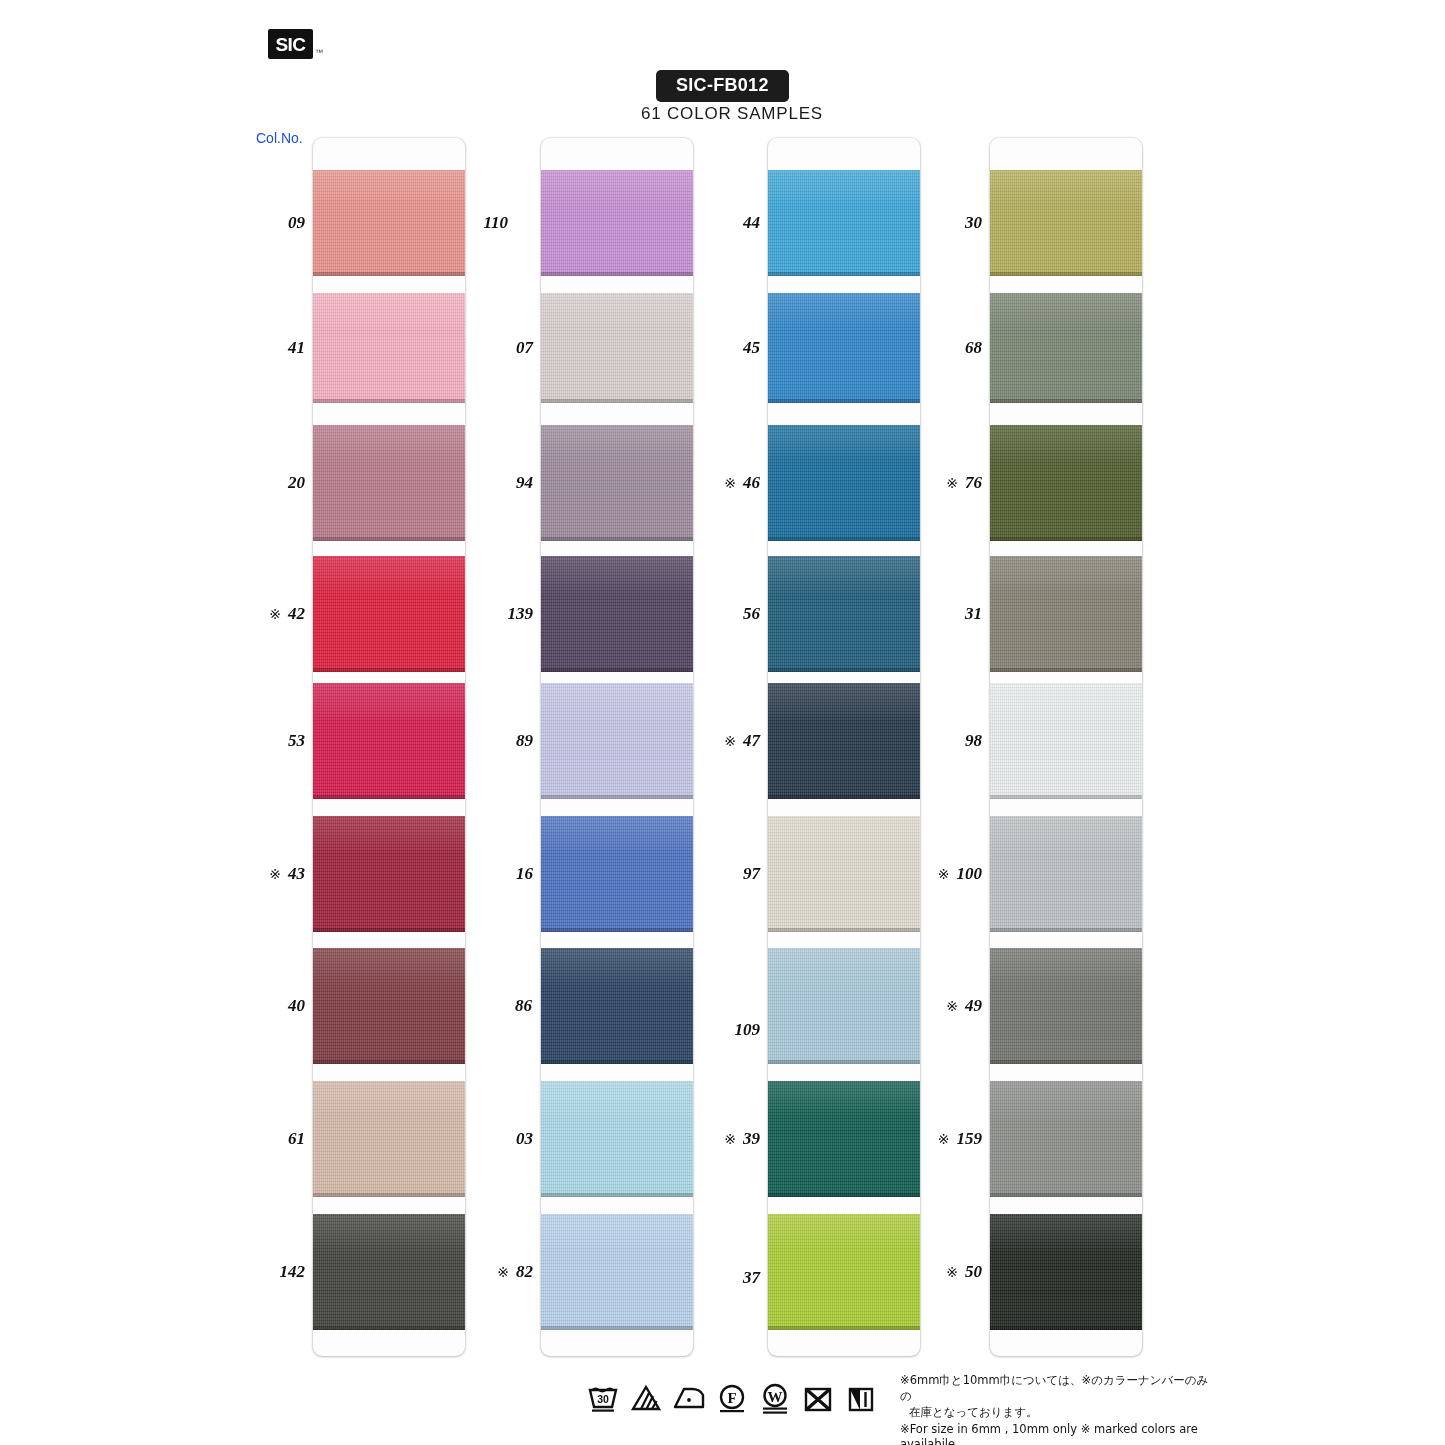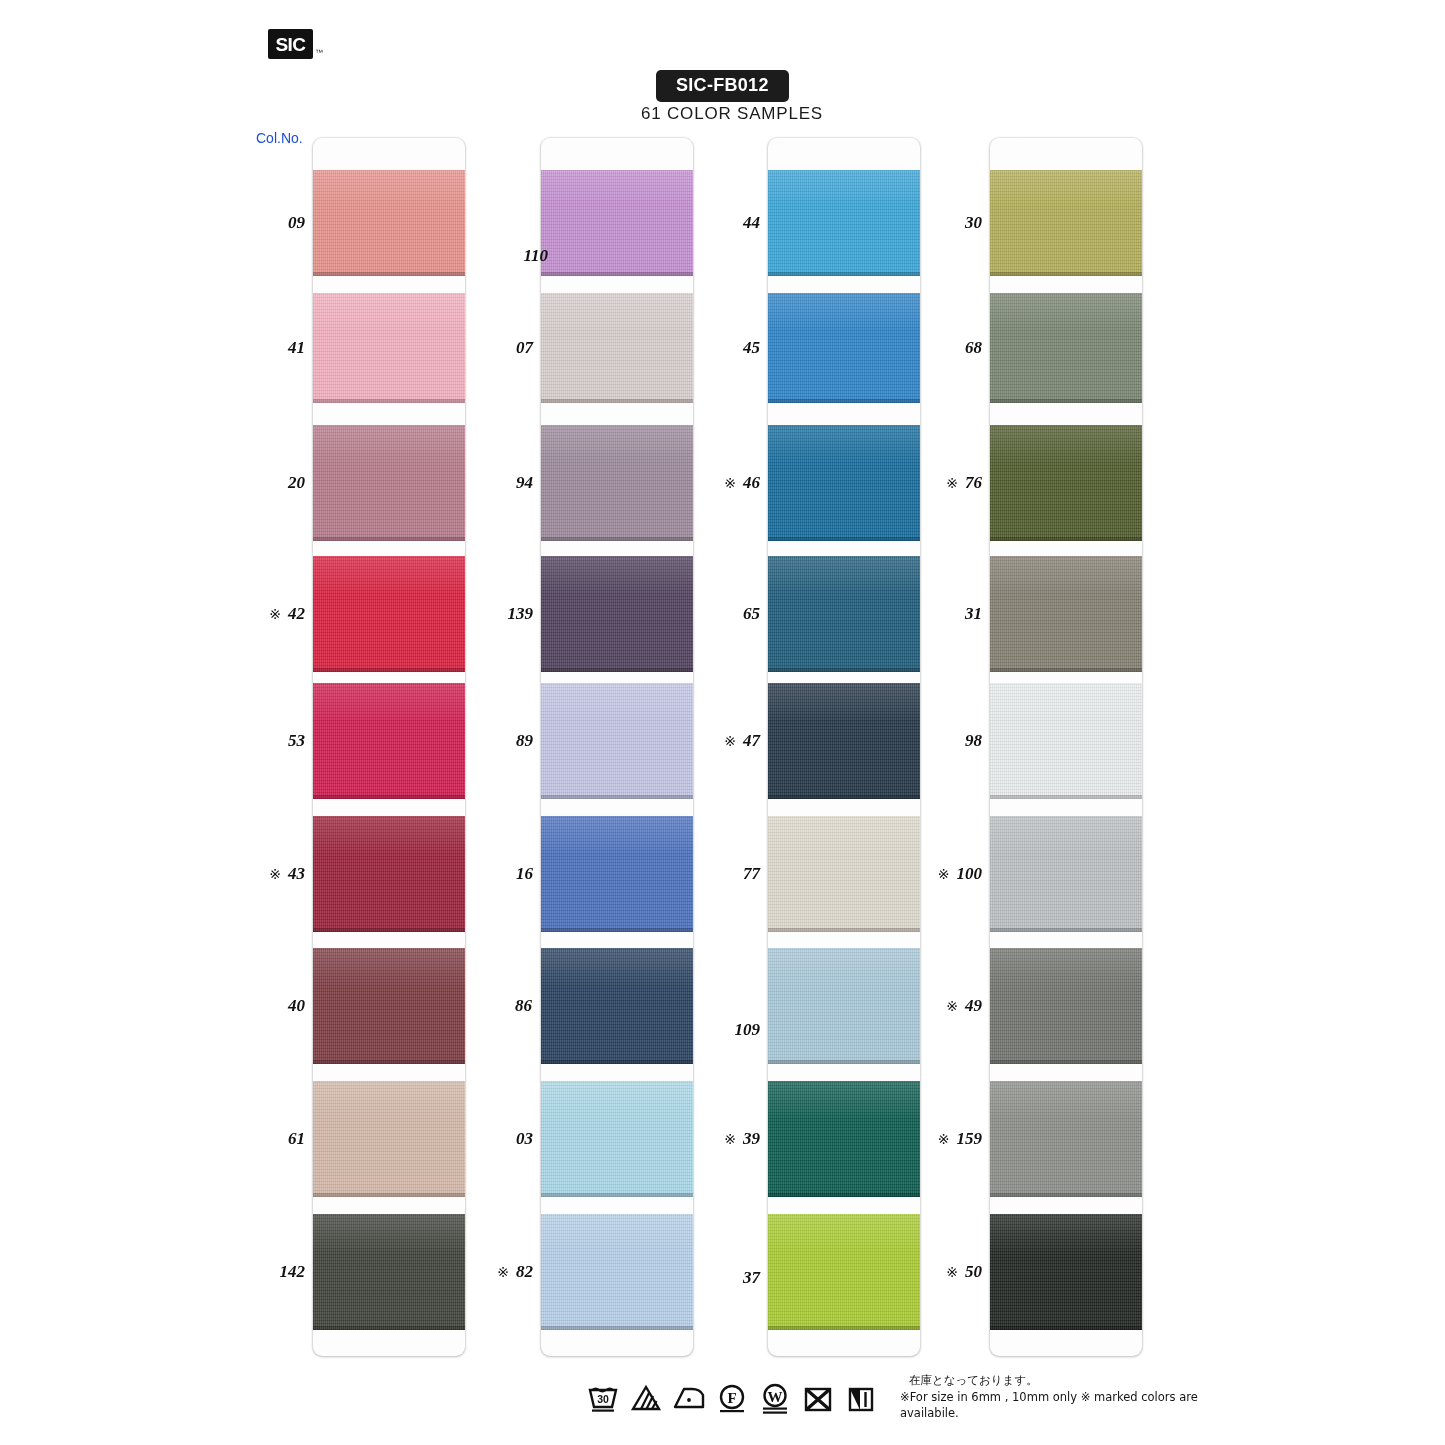--- a/index.html
+++ b/index.html
@@ -397,20 +397,21 @@
   <div class="sym">
     <svg viewBox="0 0 34 32" width="34" height="32">
       <rect x="6" y="7" width="22" height="21" fill="none" stroke="#111" stroke-width="2.4"></rect>
       <path d="M6 7 L16 7 L16 28 Z" fill="#111"></path>
       <path d="M21.5 10 L21.5 25" stroke="#111" stroke-width="2.4"></path>
     </svg>
   </div>
 </div>
 
 <div id="footer-notes">
+  <div class="ln1">※6mm巾と10mm巾については、※のカラーナンバーのみの</div>
   <div class="ln2">在庫となっております。</div>
   <div class="ln3">※For size in 6mm , 10mm only ※ marked colors are availabile.</div>
 </div>
 
 <div class="label" style="top: 213px; left: 195px; width: 110px;">
     <span>09</span>
   </div>
 <div class="label" style="top: 338px; left: 195px; width: 110px;">
     <span>41</span>
   </div>
@@ -430,21 +431,21 @@
   </div>
 <div class="label" style="top: 996px; left: 195px; width: 110px;">
     <span>40</span>
   </div>
 <div class="label" style="top: 1129px; left: 195px; width: 110px;">
     <span>61</span>
   </div>
 <div class="label" style="top: 1262px; left: 195px; width: 110px; align-items: center;">
     <span>142</span>
   </div>
-<div class="label" style="top: 213px; left: 438px; width: 110px; margin-top: 33px;">
+<div class="label" style="top: 213px; left: 398px; width: 110px;">
     <span>110</span>
   </div>
 <div class="label" style="top: 338px; left: 423px; width: 110px;">
     <span>07</span>
   </div>
 <div class="label" style="top: 473px; left: 423px; width: 110px;">
     <span>94</span>
   </div>
 <div class="label" style="top: 604px; left: 423px; width: 110px;">
     <span>139</span>
@@ -469,28 +470,28 @@
     <span>44</span>
   </div>
 <div class="label" style="top: 338px; left: 650px; width: 110px;">
     <span>45</span>
   </div>
 <div class="label" style="top: 473px; left: 650px; width: 110px;">
     <span class="mark">※</span>
     <span>46</span>
   </div>
 <div class="label" style="top: 604px; left: 650px; width: 110px;">
-    <span>65</span>
+    <span>56</span>
   </div>
 <div class="label" style="top: 731px; left: 650px; width: 110px;">
     <span class="mark">※</span>
     <span>47</span>
   </div>
 <div class="label" style="top: 864px; left: 650px; width: 110px;">
-    <span>77</span>
+    <span>97</span>
   </div>
 <div class="label" style="top: 996px; left: 650px; width: 110px; margin-top: 24px;">
     <span>109</span>
   </div>
 <div class="label" style="top: 1129px; left: 650px; width: 110px;">
     <span class="mark">※</span>
     <span>39</span>
   </div>
 <div class="label" style="top: 1220px; left: 650px; width: 110px; margin-top: 48px;">
     <span>37</span>

